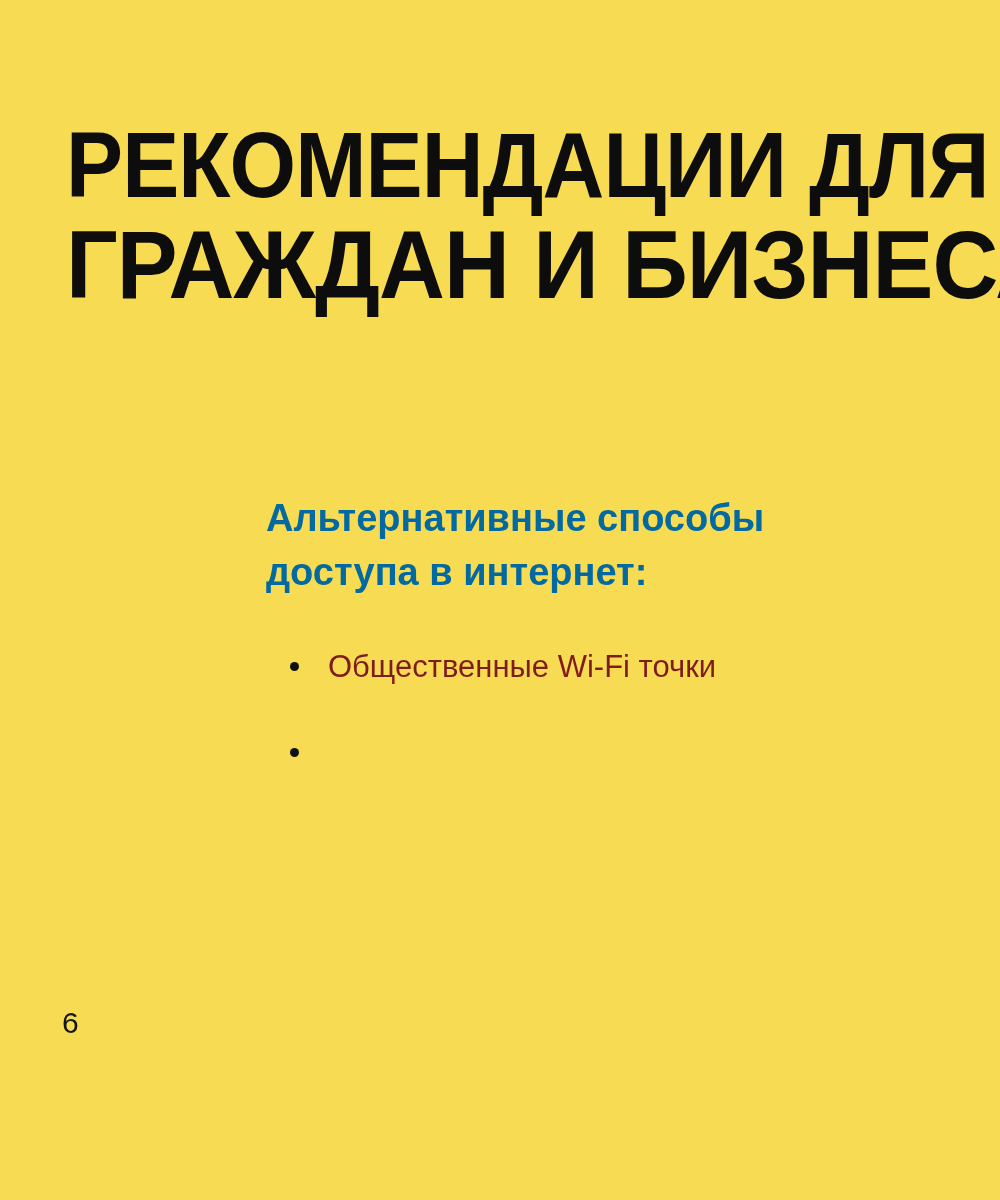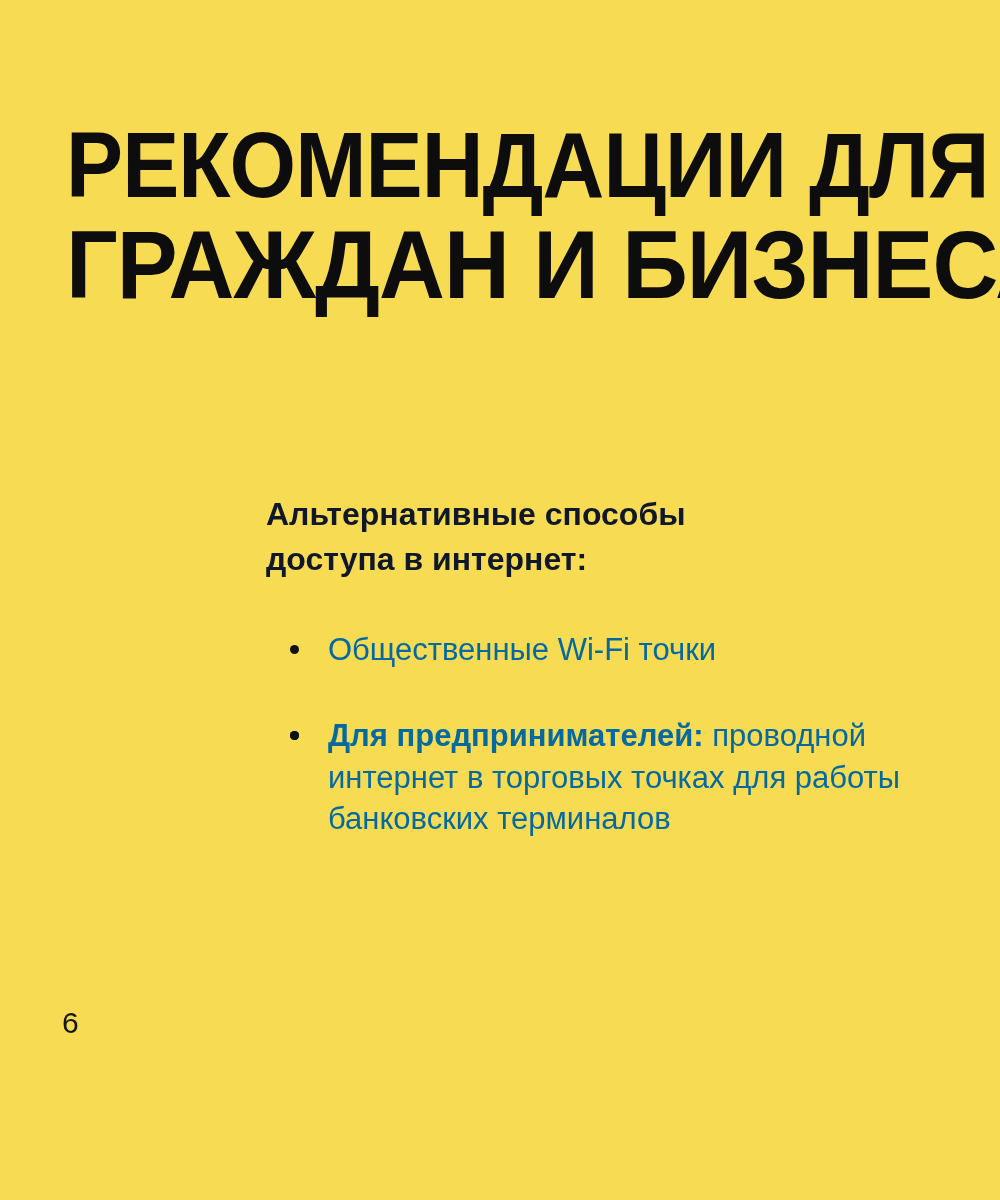--- a/index.html
+++ b/index.html
@@ -49,39 +49,39 @@
   }
 
   
   .body-block {
     position: absolute;
     left: 266px;
     top: 492px;
     width: 690px;
   }
   .lead {
-    font-size: 32px;
+    font-size: 38px;
     font-weight: 700;
     line-height: 1.42;
-    color: #0f172a;
+    color: #0369a1;
     margin: 0 10px 46px 0;
     max-width: 540px;
   }
   .bullet-list {
     list-style: none;
     margin: 0;
     padding: 0;
   }
   .bullet-item {
     position: relative;
     padding-left: 62px;
     margin-bottom: 44px;
     font-size: 31px;
     line-height: 1.35;
-    color: #0369a1;
+    color: #7f1d1d;
     font-weight: 400;
   }
   .bullet-item:last-child {
     margin-bottom: 0;
   }
   .bullet-dot {
     position: absolute;
     left: 24px;
     top: 16px;
     width: 9px;
@@ -122,23 +122,19 @@
 
       <li class="bullet-item">
         <span class="bullet-dot"></span>
         <span class="bullet-text">Общественные Wi-Fi точки</span>
       </li>
 
       <li class="bullet-item">
         <span class="bullet-dot"></span>
       </li>
 
-      <li class="bullet-item">
-        <span class="bullet-dot"></span>
-        <span class="bullet-strong">Для предпринимателей:</span><span class="bullet-text"> проводной интернет в торговых точках для работы банковских терминалов</span>
-      </li>
 
     </ul>
   </div>
 
   <div class="page-number">6</div>
 
 </div>
 
 </body></html>

